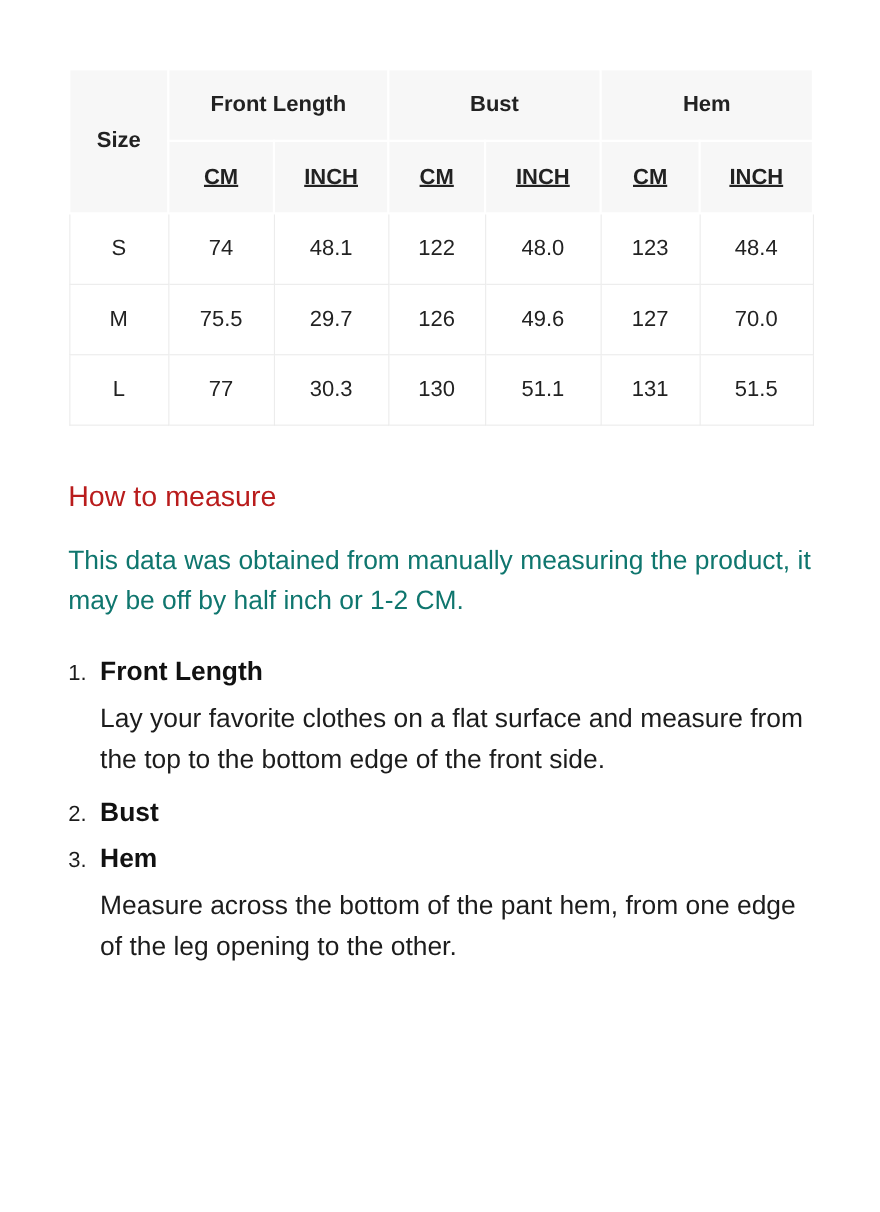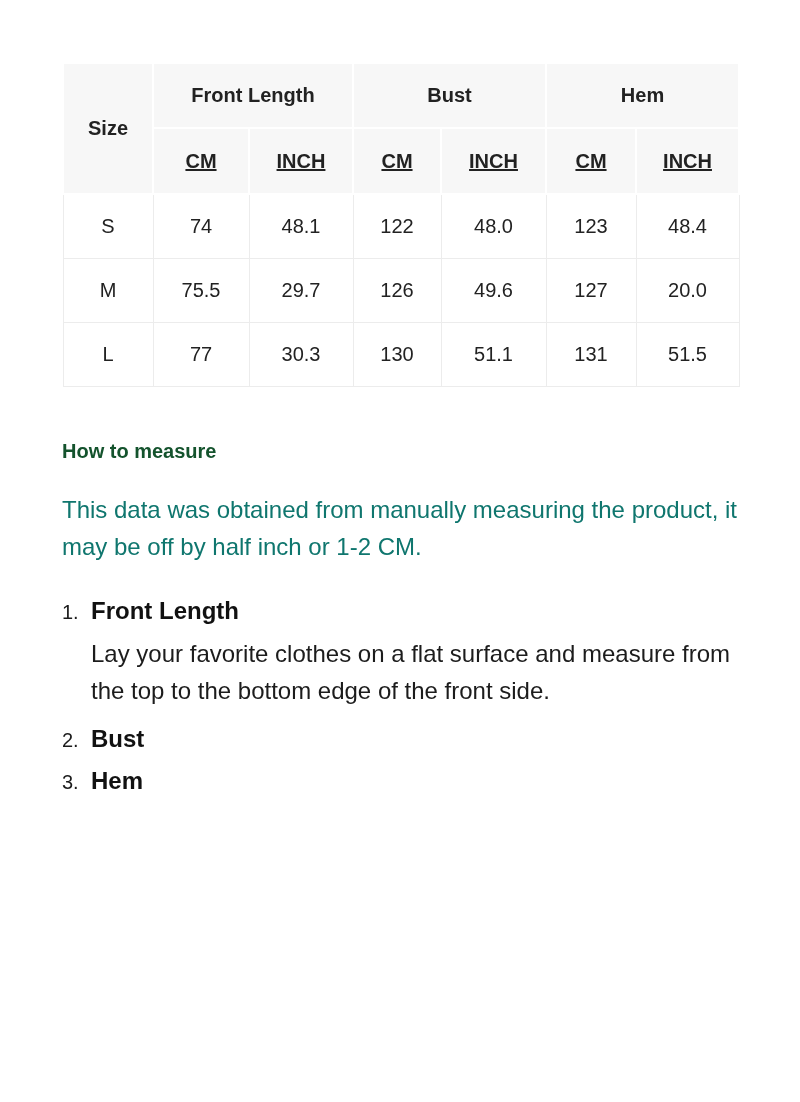--- a/index.html
+++ b/index.html
@@ -39,24 +39,24 @@
     border: 1px solid #ececec;
     height: 64px;
     font-weight: 400;
     background: #ffffff;
     padding: 0;
   }
 
   
   .htm-title {
     margin: 46px 0 0 0;
-    font-size: 20px;
+    font-size: 26px;
     line-height: 36px;
-    font-weight: 700;
-    color: #14532d;
+    font-weight: 400;
+    color: #b91c1c;
   }
   .htm-intro {
     margin: 22px 0 32px 0;
     font-size: 24px;
     line-height: 37px;
     color: #0f766e;
     max-width: 680px;
   }
   .steps { }
   .step { margin-bottom: 14px; }
@@ -125,21 +125,21 @@
         <td>123</td>
         <td>48.4</td>
       </tr>
       <tr>
         <td>M</td>
         <td>75.5</td>
         <td>29.7</td>
         <td>126</td>
         <td>49.6</td>
         <td>127</td>
-        <td>20.0</td>
+        <td>70.0</td>
       </tr>
       <tr>
         <td>L</td>
         <td>77</td>
         <td>30.3</td>
         <td>130</td>
         <td>51.1</td>
         <td>131</td>
         <td>51.5</td>
       </tr>
@@ -165,16 +165,17 @@
         <span class="step-number">2.</span>
         <span class="step-title">Bust</span>
       </div>
     </div>
 
     <div class="step">
       <div class="step-header">
         <span class="step-number">3.</span>
         <span class="step-title">Hem</span>
       </div>
+      <p class="step-desc">Measure across the bottom of the pant hem, from one edge of the leg opening to the other.</p>
     </div>
 
   </div>
 </div>
 
 </body></html>

